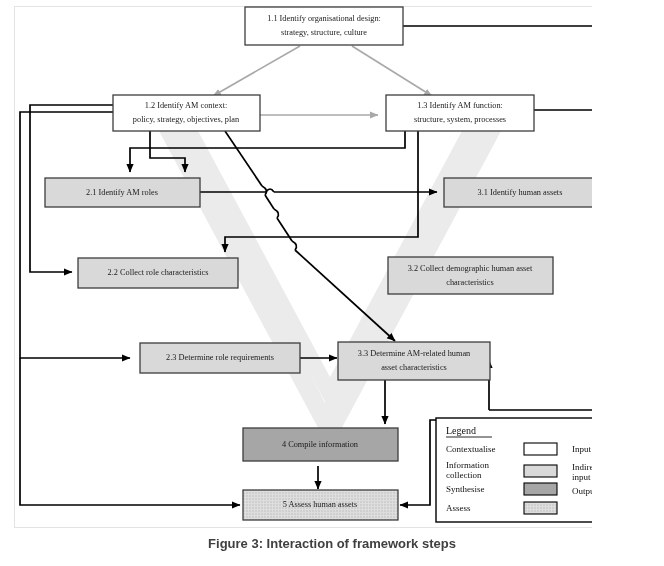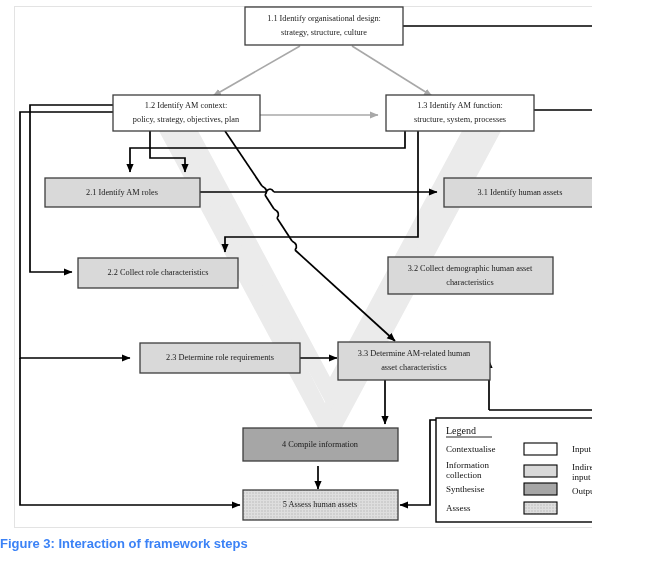--- a/index.html
+++ b/index.html
@@ -3,22 +3,22 @@
 <meta charset="utf-8">
 <style>
   html,body{margin:0;padding:0;background:#ffffff;}
   body{font-family:"Liberation Serif",serif;}
   #page{position:relative;width:592px;height:566px;overflow:hidden;background:#fff;}
   #figure-frame{position:absolute;left:14px;top:6px;width:636px;height:522px;border:1px solid #e3e3e3;box-sizing:border-box;background:#fff;}
   svg#diagram{position:absolute;left:0;top:0;width:664px;height:566px;}
   .node-text{font-family:"Liberation Serif",serif;font-size:8.3px;fill:#1a1a1a;text-anchor:middle;dominant-baseline:middle;}
   .legend-title{font-family:"Liberation Serif",serif;font-size:10px;fill:#111;}
   .legend-label{font-family:"Liberation Serif",serif;font-size:9px;fill:#111;}
-  .caption{position:absolute;left:0;top:536px;width:664px;
-           font-family:"Liberation Sans",sans-serif;font-weight:bold;font-size:13px;color:#3b82f6;}
+  .caption{position:absolute;left:0;top:536px;width:664px;text-align:center;
+           font-family:"Liberation Sans",sans-serif;font-weight:bold;font-size:13px;color:#404040;}
 </style>
 </head>
 <body>
 
 <div id="page">
 
   <div id="figure-frame"></div>
 
   <svg id="diagram" viewBox="0 0 664 566" xmlns="http://www.w3.org/2000/svg">
     <defs>

